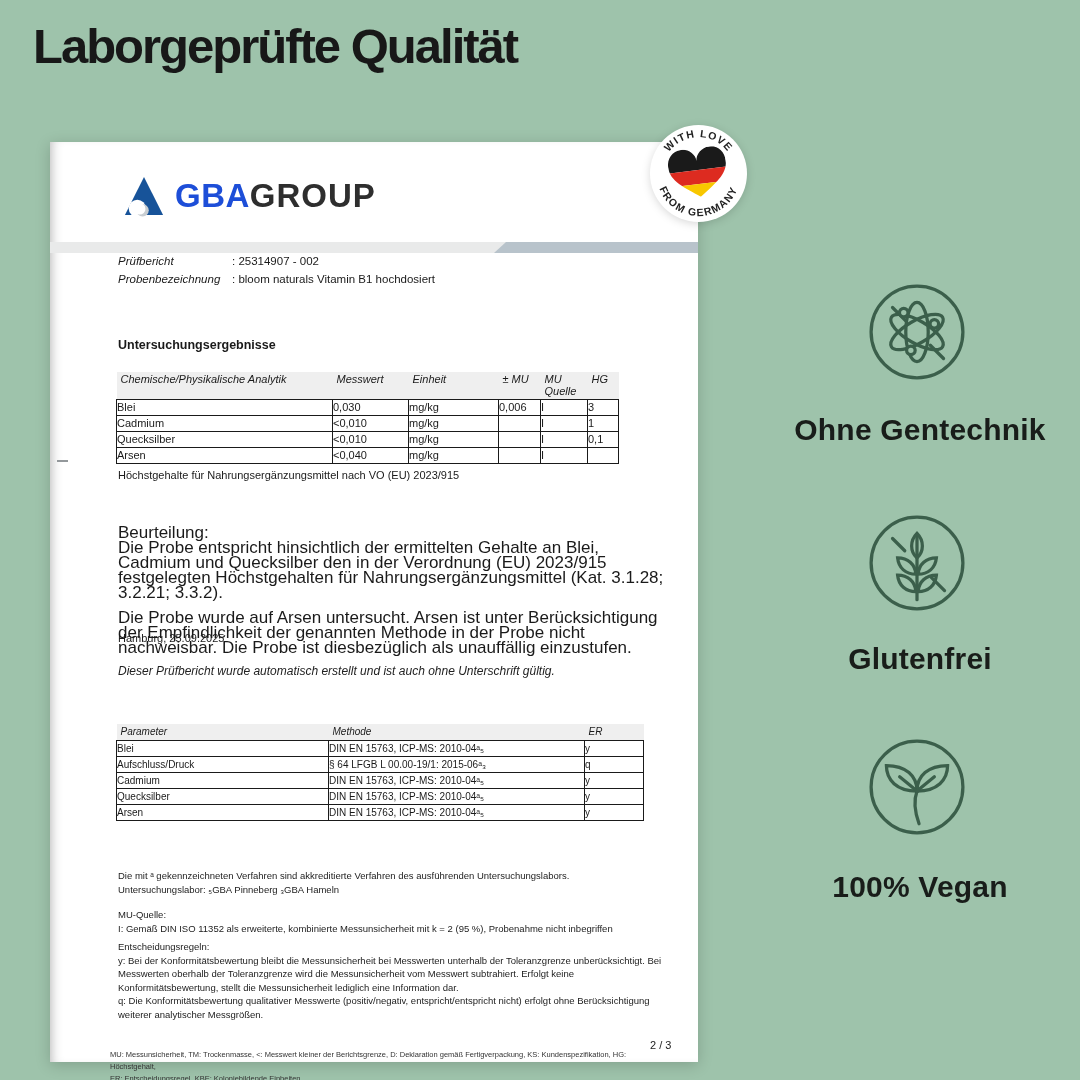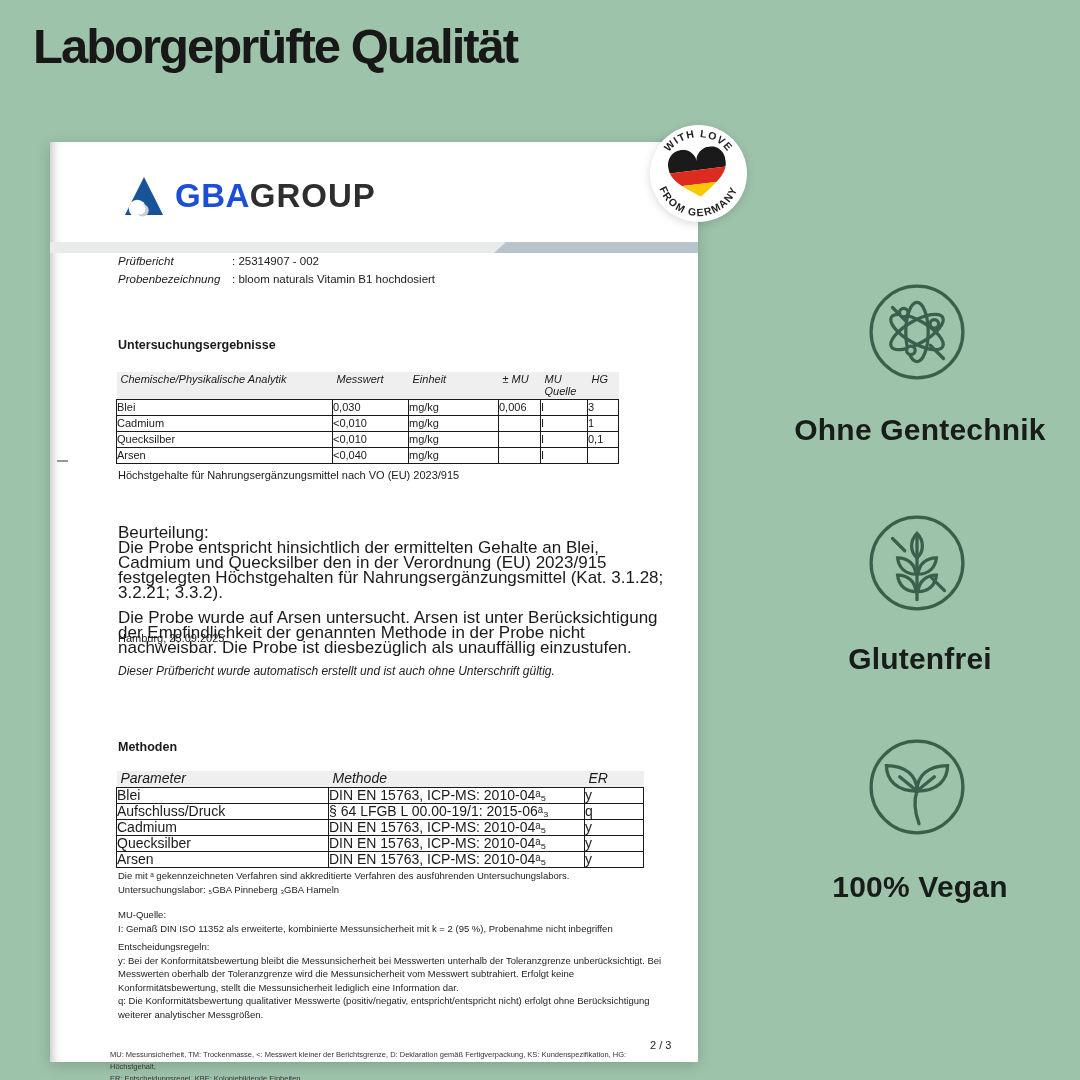--- a/index.html
+++ b/index.html
@@ -34,21 +34,21 @@
     clip-path:polygon(12px 0, 100% 0, 100% 100%, 0 100%);
   }
   .info-rows { position:absolute; left:68px; top:110px; font-size:11.5px; line-height:18px; }
   .info-row { display:flex; }
   .info-label { width:114px;font-style:italic; }
   .section-heading { position:absolute; left:68px; font-size:12.5px; font-weight:700; }
   .results-heading { top:196px; }
   .methods-heading { top:598px; }
   table { border-collapse:collapse; table-layout:fixed; background:#fff;border-radius:22px; }
   .results-table { position:absolute; left:66px; top:230px; width:502px; font-size:11px; }
-  .methods-table { position:absolute; left:66px; top:629px; width:527px; font-size:14px; }
+  .methods-table { position:absolute; left:66px; top:582px; width:527px; font-size:10px; }
   thead th {
     background:#efefef; font-style:italic; font-weight:400; text-align:left;
     padding:2px 4px; vertical-align:top; line-height:11.5px;
   }
   tbody td { border:1px solid #1a1a1a; padding:1px 0; height:15px; line-height:13px; overflow:hidden; white-space:nowrap;margin-left:32px; }
   .results-note { position:absolute; left:68px; top:327px; font-size:11px; }
   .assessment-block { position:absolute; left:68px; top:383px; width:546px; font-size:17px; line-height:15px; }
   .assessment-block .lines div + div { margin-top:10px; }
   .place-date { position:absolute; left:68px; top:490px; font-size:11px; }
   .auto-note { position:absolute; left:68px; top:522px; font-size:12px; font-style:italic; color:#222;text-align:center; }

